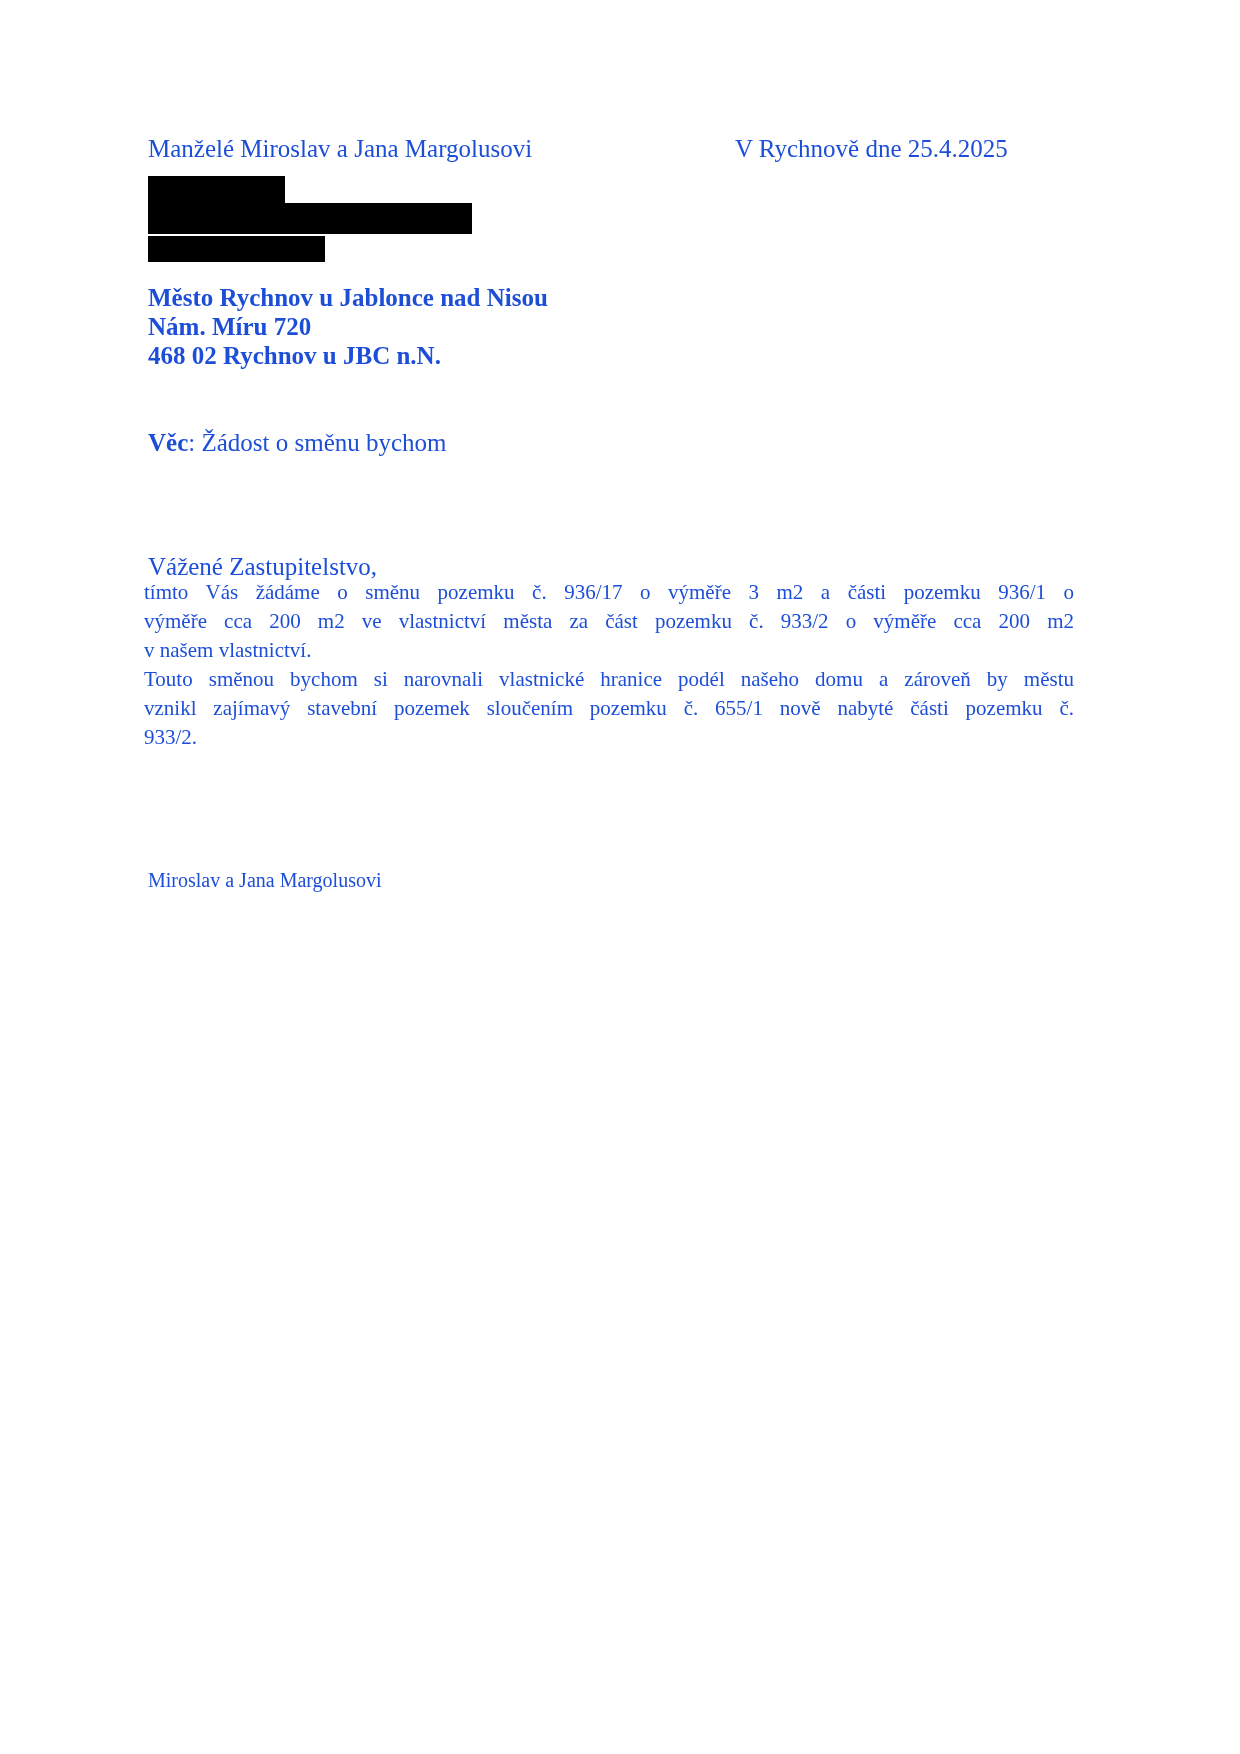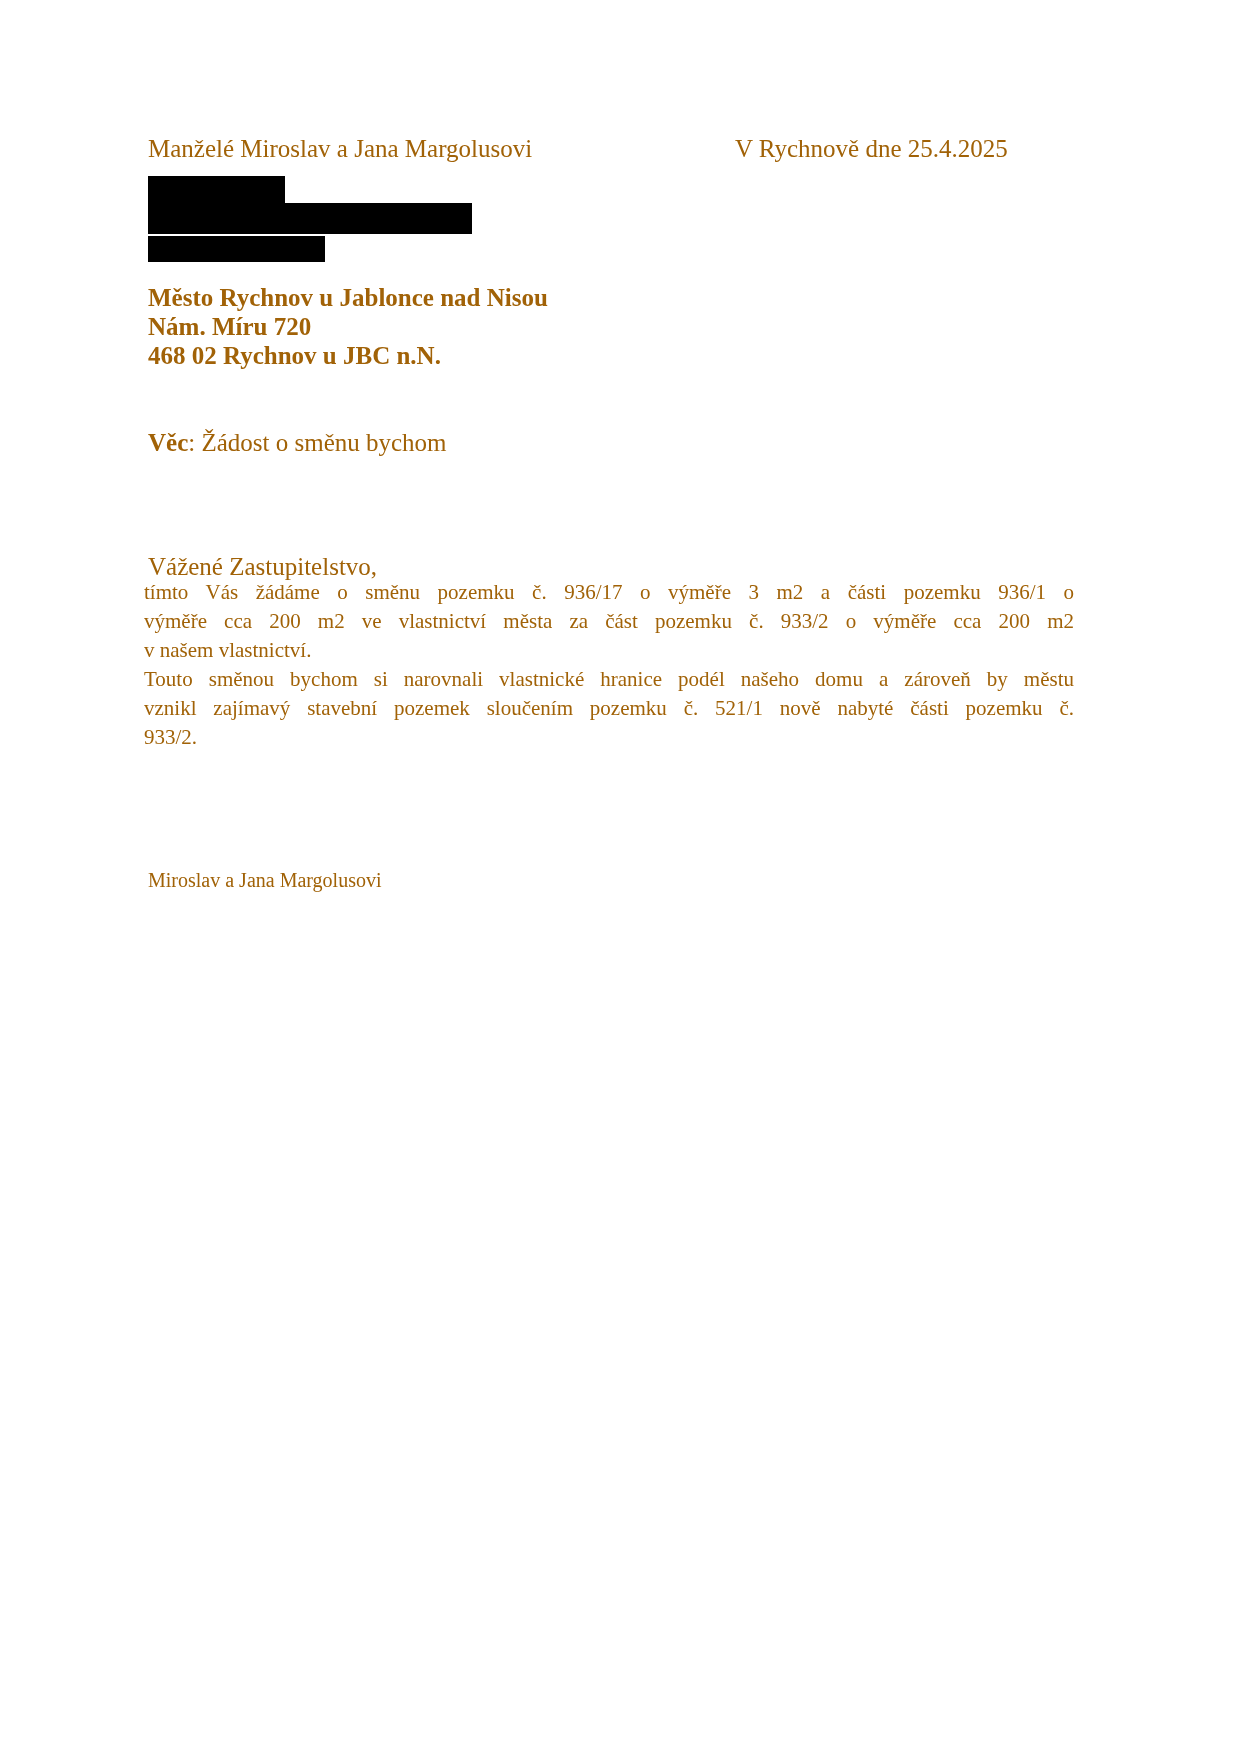--- a/index.html
+++ b/index.html
@@ -6,21 +6,21 @@
     margin: 0;
     padding: 0;
     background: #ffffff;
   }
   .page {
     position: relative;
     width: 1240px;
     height: 1754px;
     background: #ffffff;
     font-family: "Liberation Serif", "DejaVu Serif", serif;
-    color: #a16207;
+    color: #1d4ed8;
     overflow: hidden;
   }
   .abs { position: absolute; }
 
   .header-row {
     left: 148px;
     top: 134px;
     width: 930px;
     font-size: 25px;
     line-height: 29px;
@@ -118,19 +118,19 @@
     <span class="subject-label">Věc</span><span>: Žádost o směnu bychom</span>
   </div>
 
   <div class="abs salutation-line">Vážené Zastupitelstvo,</div>
 
   <div class="abs body-block" id="body-block">
       <div class="body-line justified">tímto Vás žádáme o směnu pozemku č. 936/17 o výměře 3 m2 a části pozemku 936/1 o</div>
       <div class="body-line justified">výměře cca 200 m2 ve vlastnictví města za část pozemku č. 933/2 o výměře cca 200 m2</div>
       <div class="body-line">v našem vlastnictví.</div>
       <div class="body-line justified">Touto směnou bychom si narovnali vlastnické hranice podél našeho domu a zároveň by městu</div>
-      <div class="body-line justified">vznikl zajímavý stavební pozemek sloučením pozemku č. 521/1 nově nabyté části pozemku č.</div>
+      <div class="body-line justified">vznikl zajímavý stavební pozemek sloučením pozemku č. 655/1 nově nabyté části pozemku č.</div>
       <div class="body-line">933/2.</div>
     </div>
 
   <div class="abs signature-line">Miroslav a Jana Margolusovi</div>
 
 </div>
 
 </body></html>

